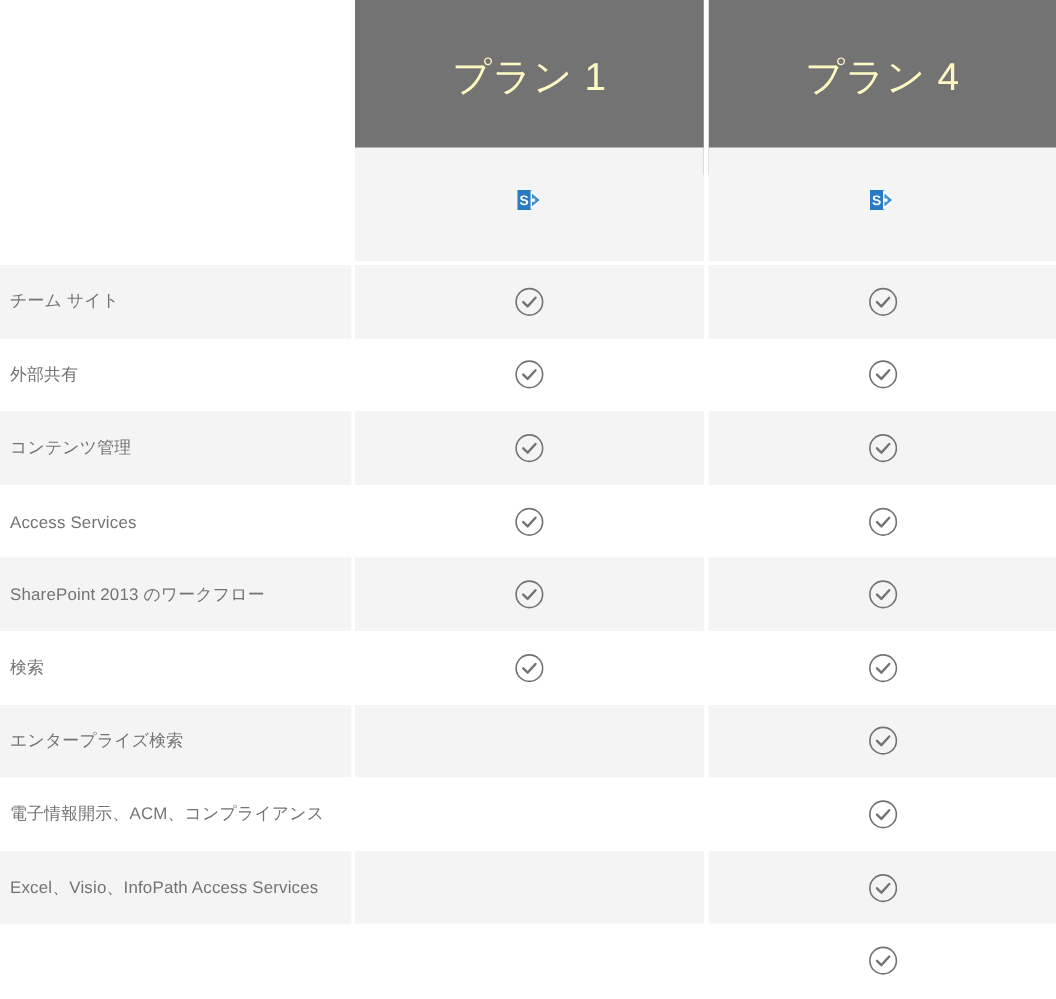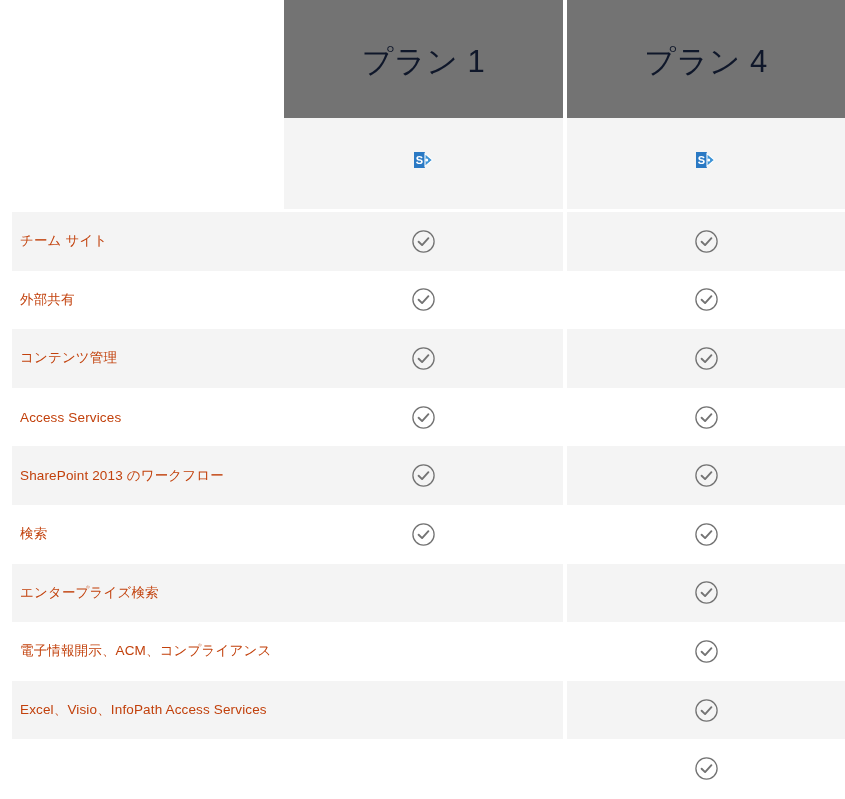--- a/index.html
+++ b/index.html
@@ -26,21 +26,21 @@
     left: 0;
     top: 0;
     width: 845px;
     height: 116px;
   }
   .header-cell {
     position: absolute;
     top: 0;
     height: 140px;
     background: #737373;
-    color: #0f172a;
+    color: #fef9c3;
     display: flex;
     align-items: center;
     justify-content: center;
     font-size: 31px;
     font-weight: 400;
     letter-spacing: 0.5px;
     box-sizing: border-box;
     padding-bottom: 16px;
   }
   .header-cell.col1 { left: 284px; width: 279px; }
@@ -86,26 +86,26 @@
     width: 845px;
     height: 58.6px;
   }
   .cell {
     position: absolute;
     top: 0;
     height: 58.6px;
     box-sizing: border-box;
   }
   .cell.label {
-    left: 12px;
+    left: 0;
     width: 281px;
     display: flex;
     align-items: center;
     padding-left: 8px;
-    color: #c2410c;
+    color: #737373;
     font-size: 13.5px;
     letter-spacing: 0.15px;
     white-space: nowrap;
   }
   .cell.c1 {
     left: 284px;
     width: 279px;
     display: flex;
     align-items: center;
     justify-content: center;

